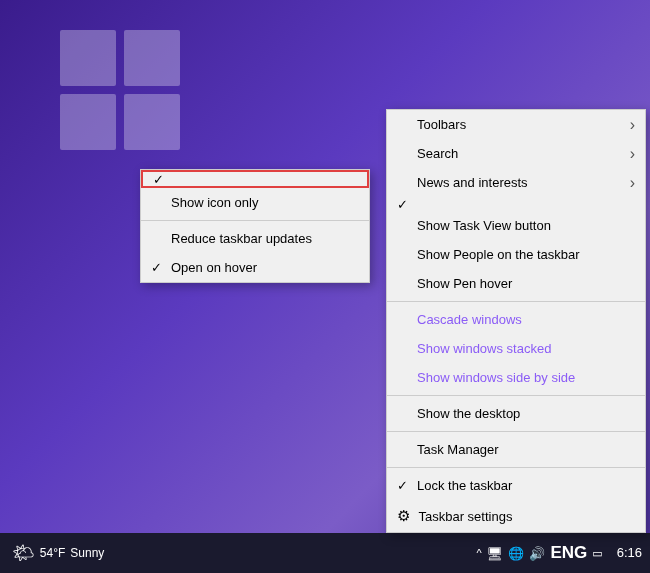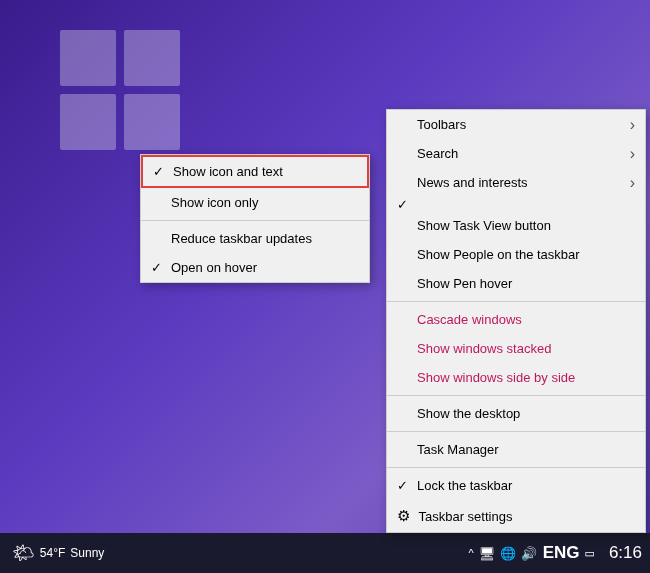--- a/index.html
+++ b/index.html
@@ -75,21 +75,21 @@
       font-size: 11px;
     }
     .systray-icons {
       display: flex;
       align-items: center;
       gap: 5px;
       font-size: 13px;
     }
     .taskbar-time {
       color: white;
-      font-size: 17px;
+      font-size: 13px;
       text-align: right;
       line-height: 1.3;
       margin-left: 8px;
     }
 
     
     .context-menu-main {
       position: absolute;
       right: 4px;
       bottom: 40px;
@@ -102,21 +102,21 @@
     .menu-item {
       display: flex;
       align-items: center;
       padding: 7px 16px 7px 30px;
       cursor: pointer;
       position: relative;
       color: #000;
       white-space: nowrap;
     }
     .menu-item.disabled {
-      color: #be185d;
+      color: #8b5cf6;
     }
     .menu-item.has-arrow::after {
       content: '›';
       position: absolute;
       right: 10px;
       font-size: 16px;
       color: #555;
     }
     .menu-item .check-mark {
       position: absolute;
@@ -239,21 +239,20 @@
     <div class="menu-item-gear">
       <span style="font-size:15px;">⚙</span>
       <span>Taskbar settings</span>
     </div>
   </div>
 
   <div class="context-menu-sub">
 
     <div class="menu-item-highlighted">
       <span class="check-mark">✓</span>
-      <span>Show icon and text</span>
     </div>
 
     <div class="menu-item">
       <span>Show icon only</span>
     </div>
 
     <div class="menu-divider"></div>
 
     <div class="menu-item">
       <span>Reduce taskbar updates</span>

